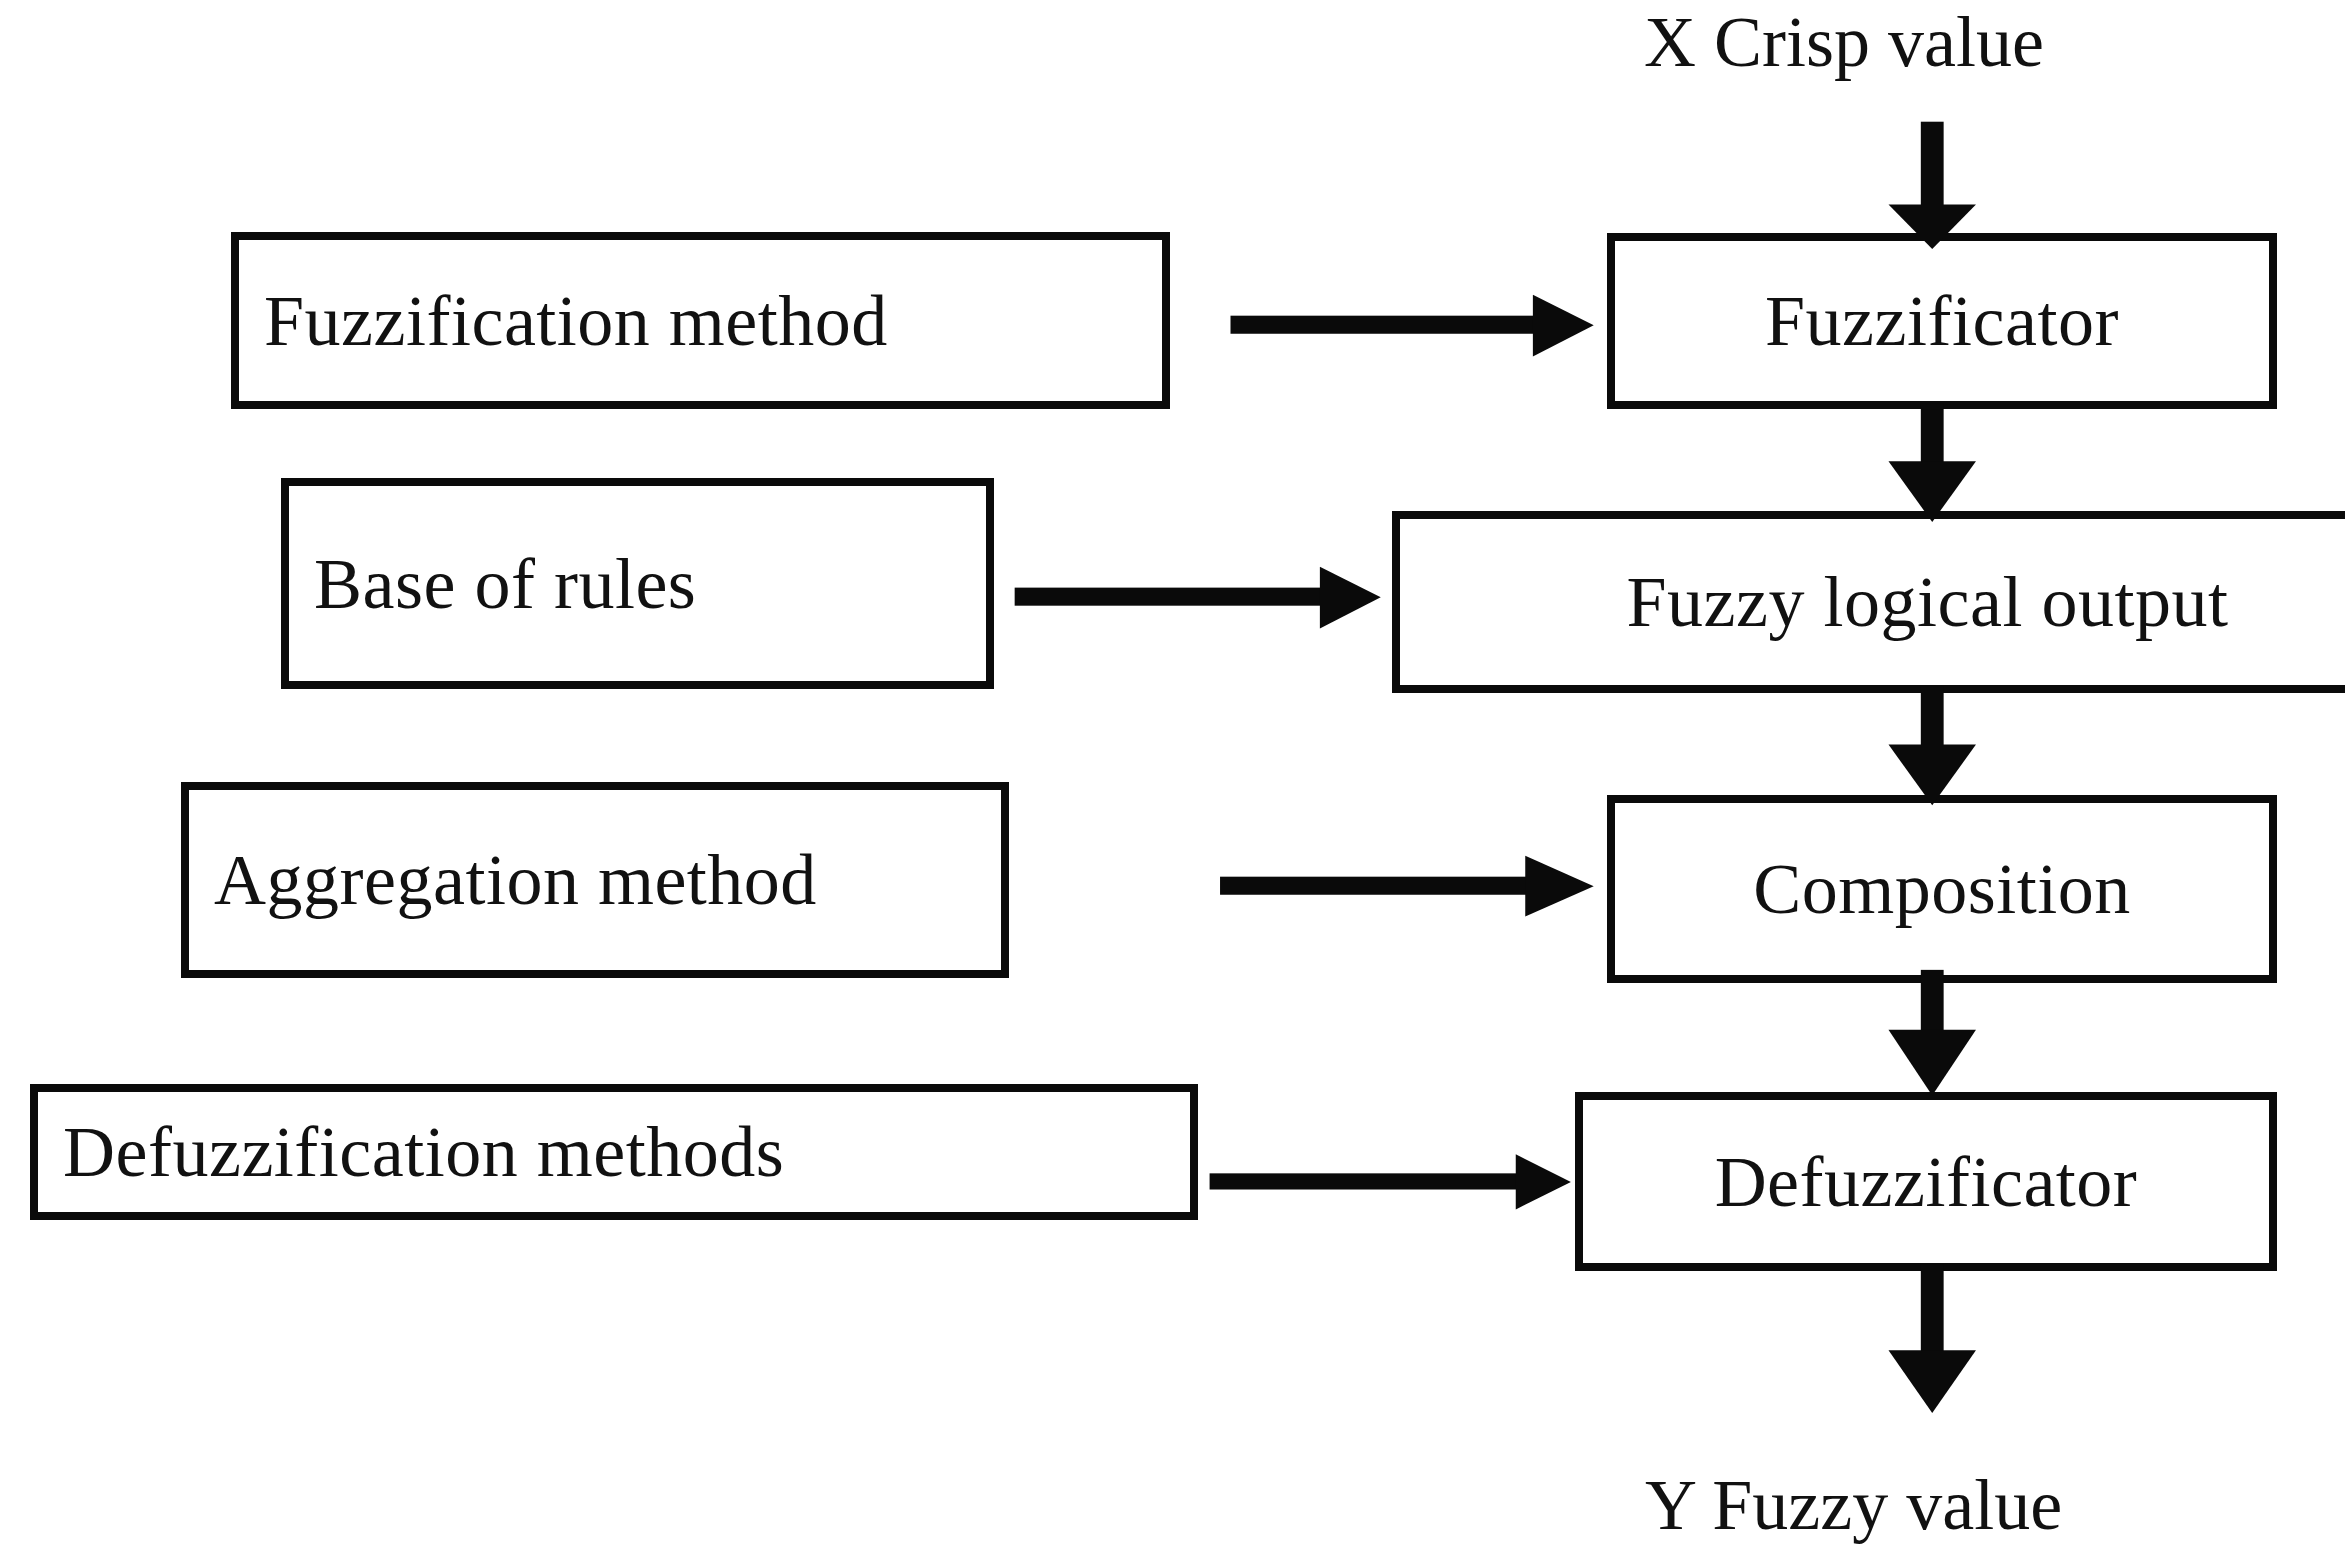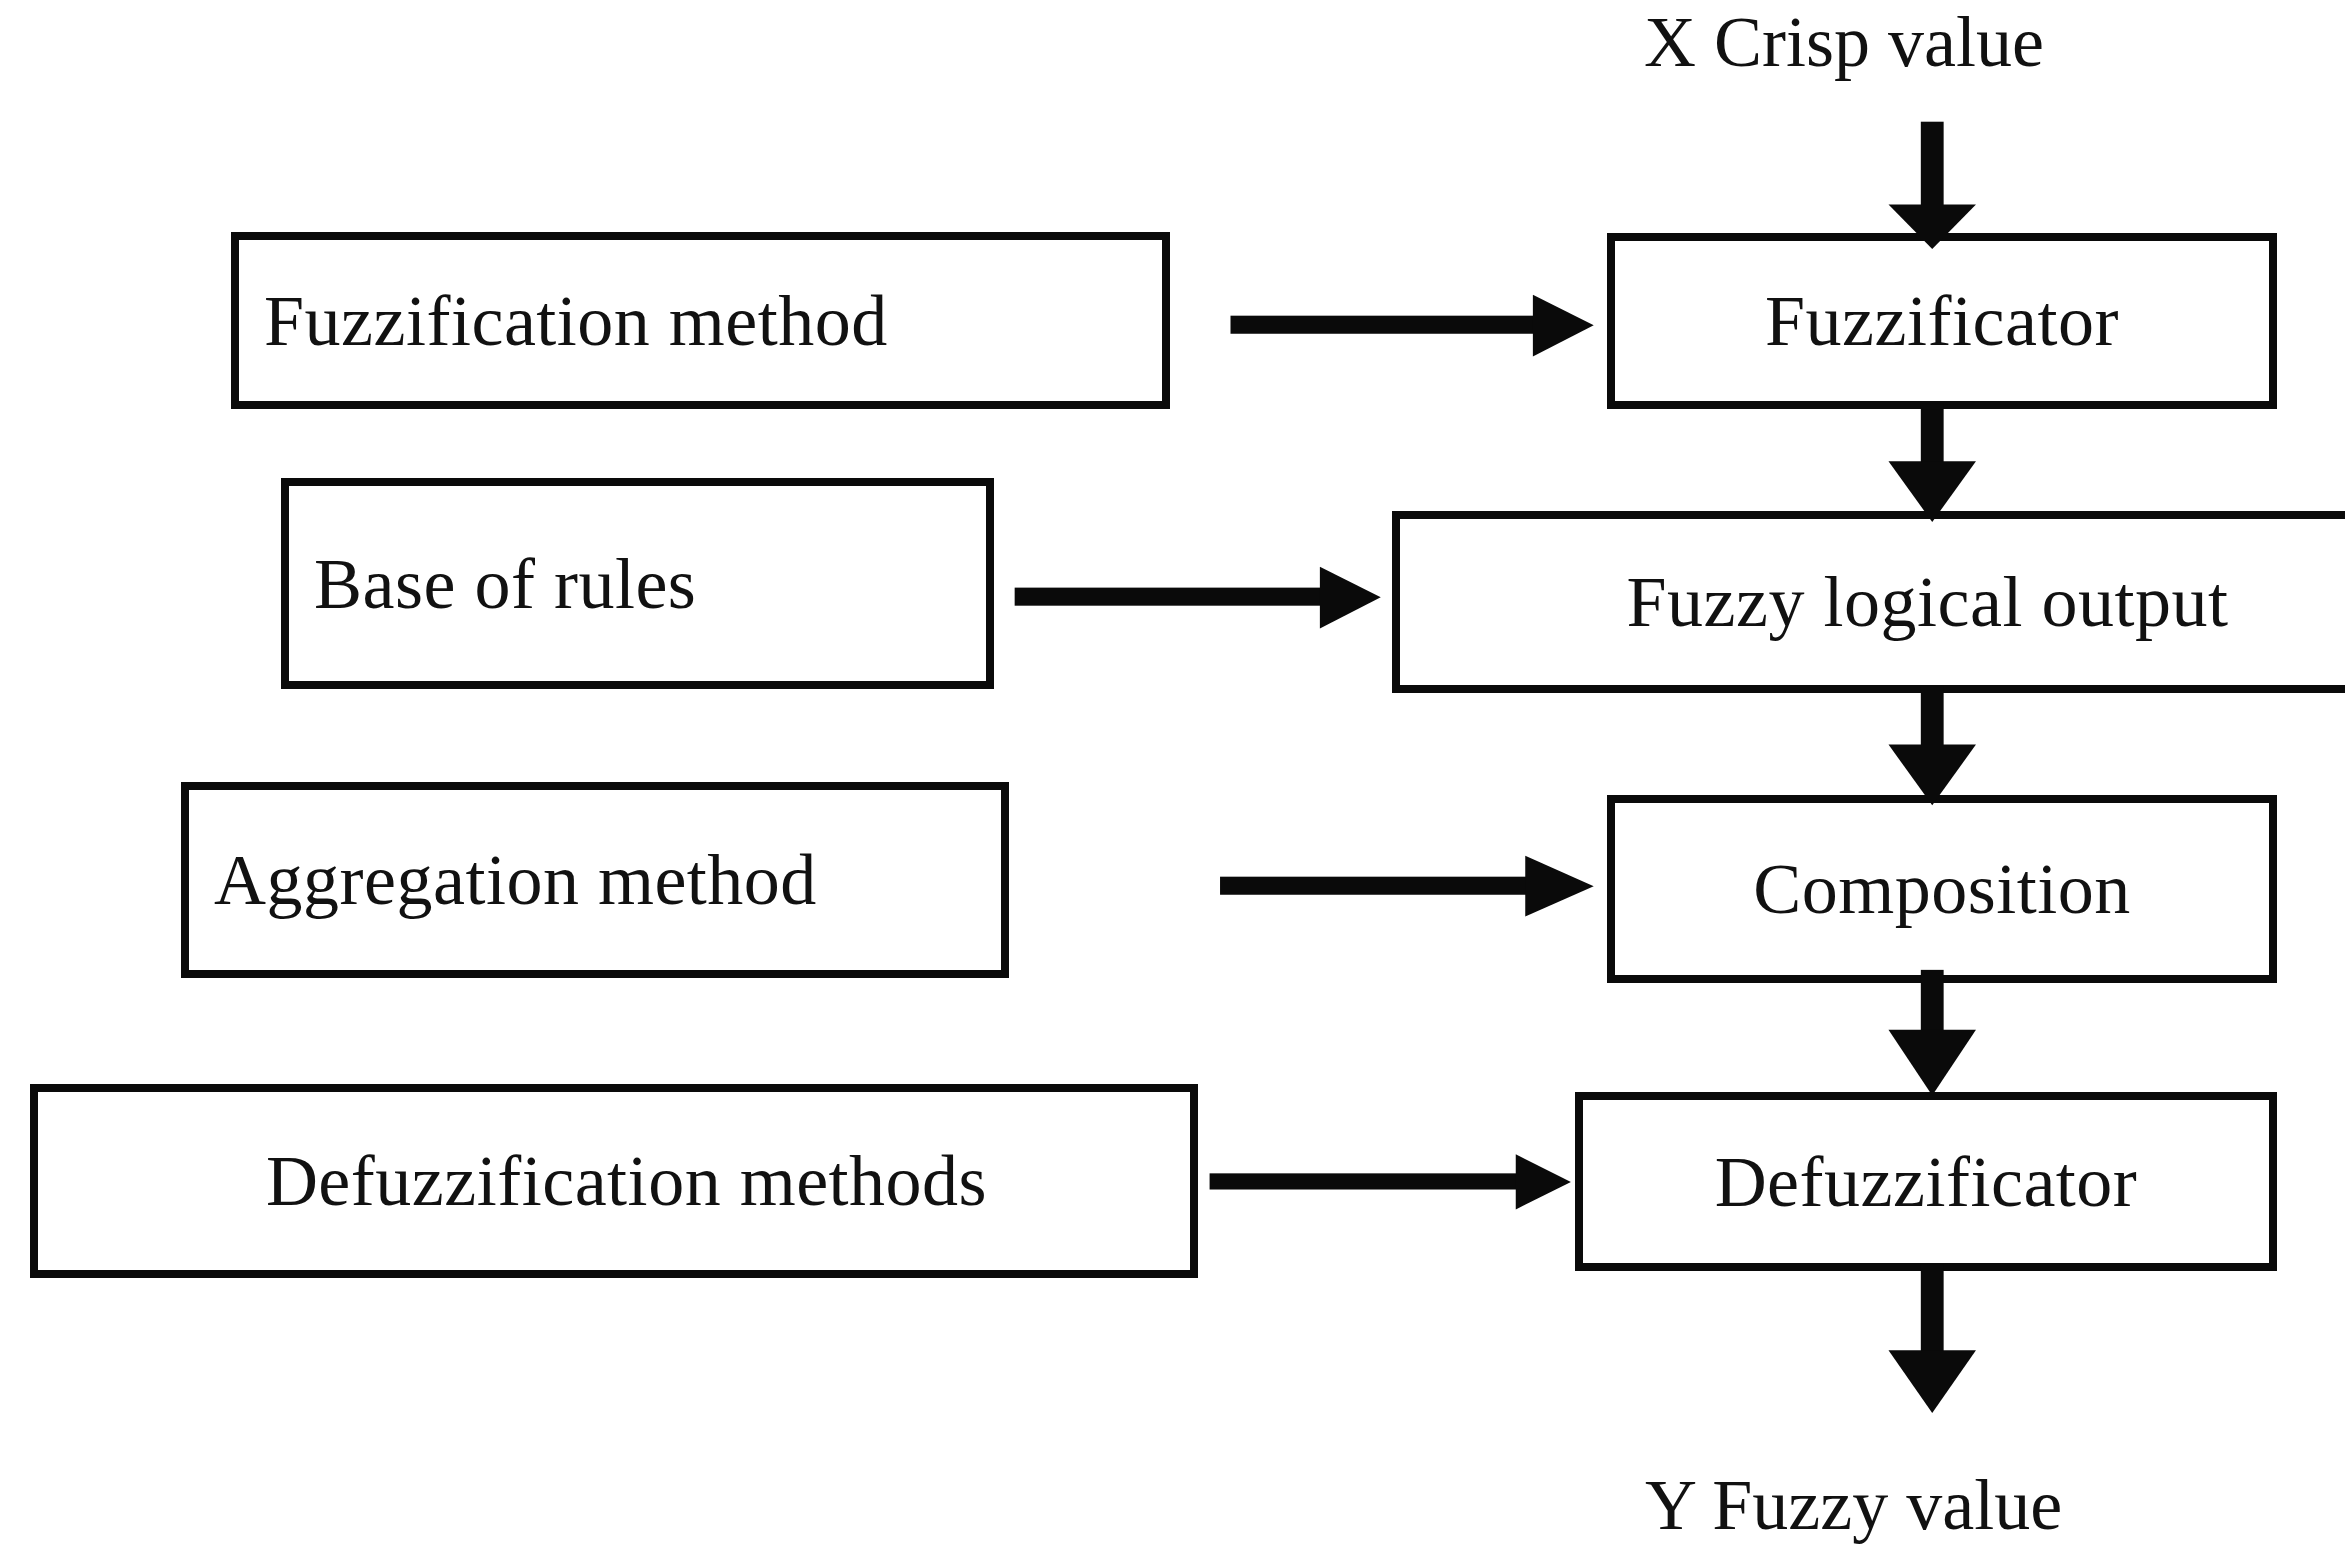--- a/index.html
+++ b/index.html
@@ -64,21 +64,21 @@
   </div>
 
   <div class="box left" style="left:281px; top:478px; width:713px; height:211px;">
     <span class="label">Base of rules</span>
   </div>
 
   <div class="box left" style="left:181px; top:782px; width:828px; height:196px;">
     <span class="label">Aggregation method</span>
   </div>
 
-  <div class="box left" style="left:30px; top:1084px; width:1168px; height:194px;justify-content:center;">
+  <div class="box left" style="left:30px; top:1084px; width:1168px; height:136px;">
     <span class="label">Defuzzification methods</span>
   </div>
 
   <div class="box right" style="left:1607px; top:233px; width:670px; height:176px;">
     <span class="label">Fuzzificator</span>
   </div>
 
   <div class="box right" style="left:1392px; top:511px; width:1071px; height:182px;">
     <span class="label">Fuzzy logical output</span>
   </div>

